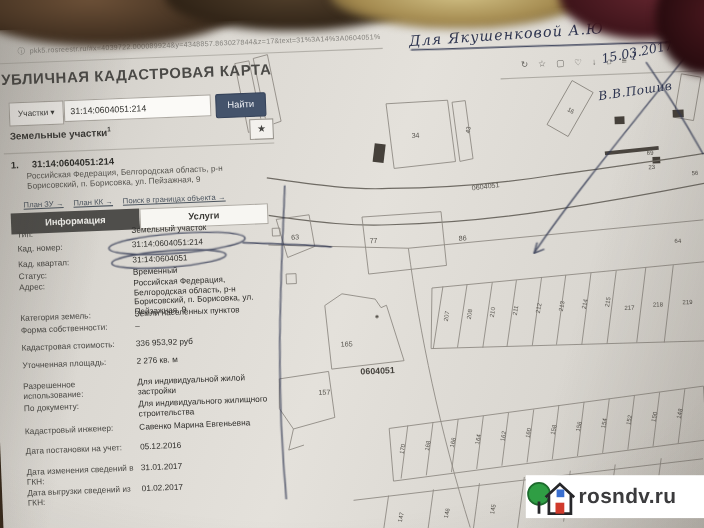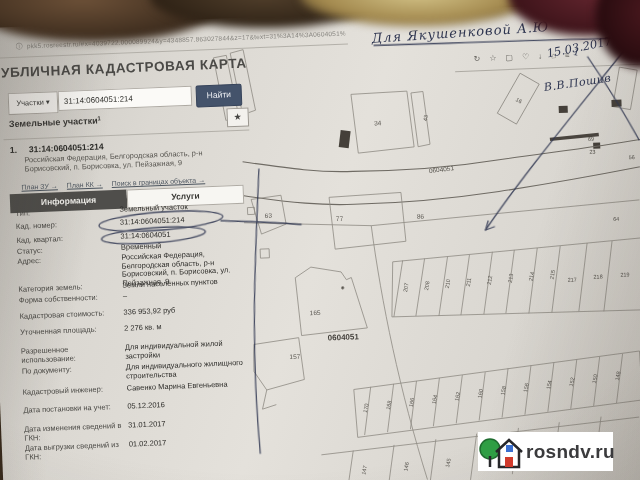--- a/index.html
+++ b/index.html
@@ -61,21 +61,21 @@
   .f3{left:300px;top:-36px;width:235px;height:62px;background:radial-gradient(ellipse at 50% 45%,#d6c68b,#a3894e 60%,#5c4a2a 85%,rgba(60,45,25,0));}
   .f4{left:508px;top:-46px;width:160px;height:82px;background:radial-gradient(ellipse at 55% 45%,#64262f,#3c1319 70%,rgba(40,12,16,0));}
   .f5{left:596px;top:-36px;width:90px;height:104px;background:radial-gradient(ellipse at 60% 45%,#4a181e,#240a0d 75%,rgba(20,6,8,0));}
   .f6{left:-20px;top:-26px;width:680px;height:34px;border-radius:0;background:linear-gradient(#1f140d,rgba(30,20,12,0));filter:blur(2px);}
   
   .shade{position:absolute;inset:0;z-index:4;pointer-events:none;
     background:linear-gradient(100deg,rgba(55,48,40,.22),rgba(55,48,40,0) 18%),
                linear-gradient(285deg,rgba(55,48,40,.16),rgba(55,48,40,0) 22%),
                radial-gradient(130% 110% at 42% 38%,rgba(0,0,0,0) 55%,rgba(60,52,42,.20) 100%);}
   
-  .wm{position:absolute;left:478px;top:432px;width:135px;height:39px;background:#ffffff;z-index:20;
+  .wm{position:absolute;left:478px;top:432px;width:162px;height:39px;background:#ffffff;z-index:20;
     display:flex;align-items:center;}
   .wm-logo{width:48px;height:39px;flex:0 0 48px;}
   .wm-text{font-size:19px;font-weight:bold;color:#3b3b3d;letter-spacing:.3px;font-family:"Liberation Sans",sans-serif;}
 </style>
 </head>
 <body>
 
 <div class="photo">
 
   <div class="print">

